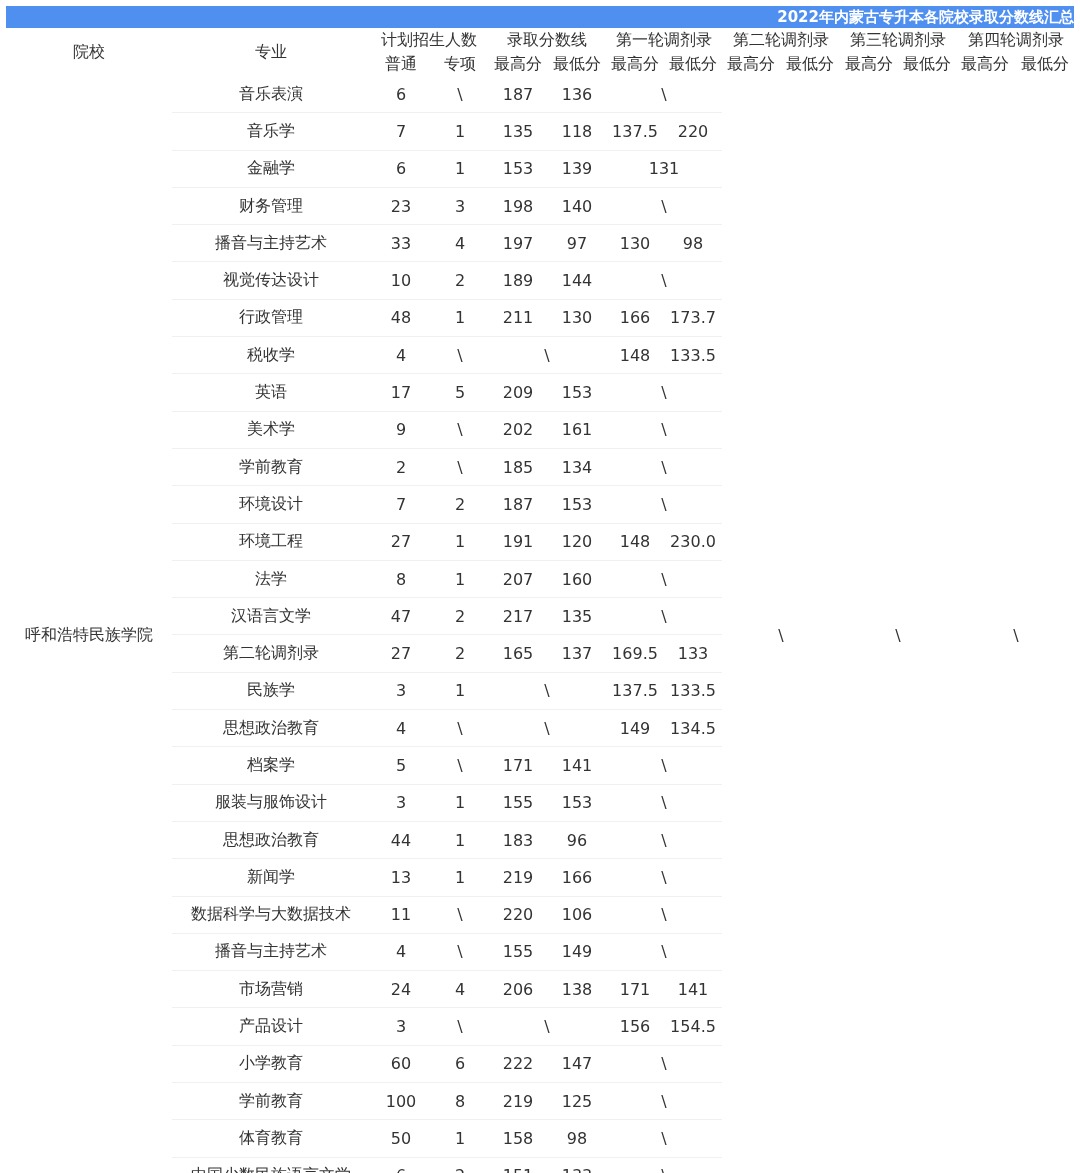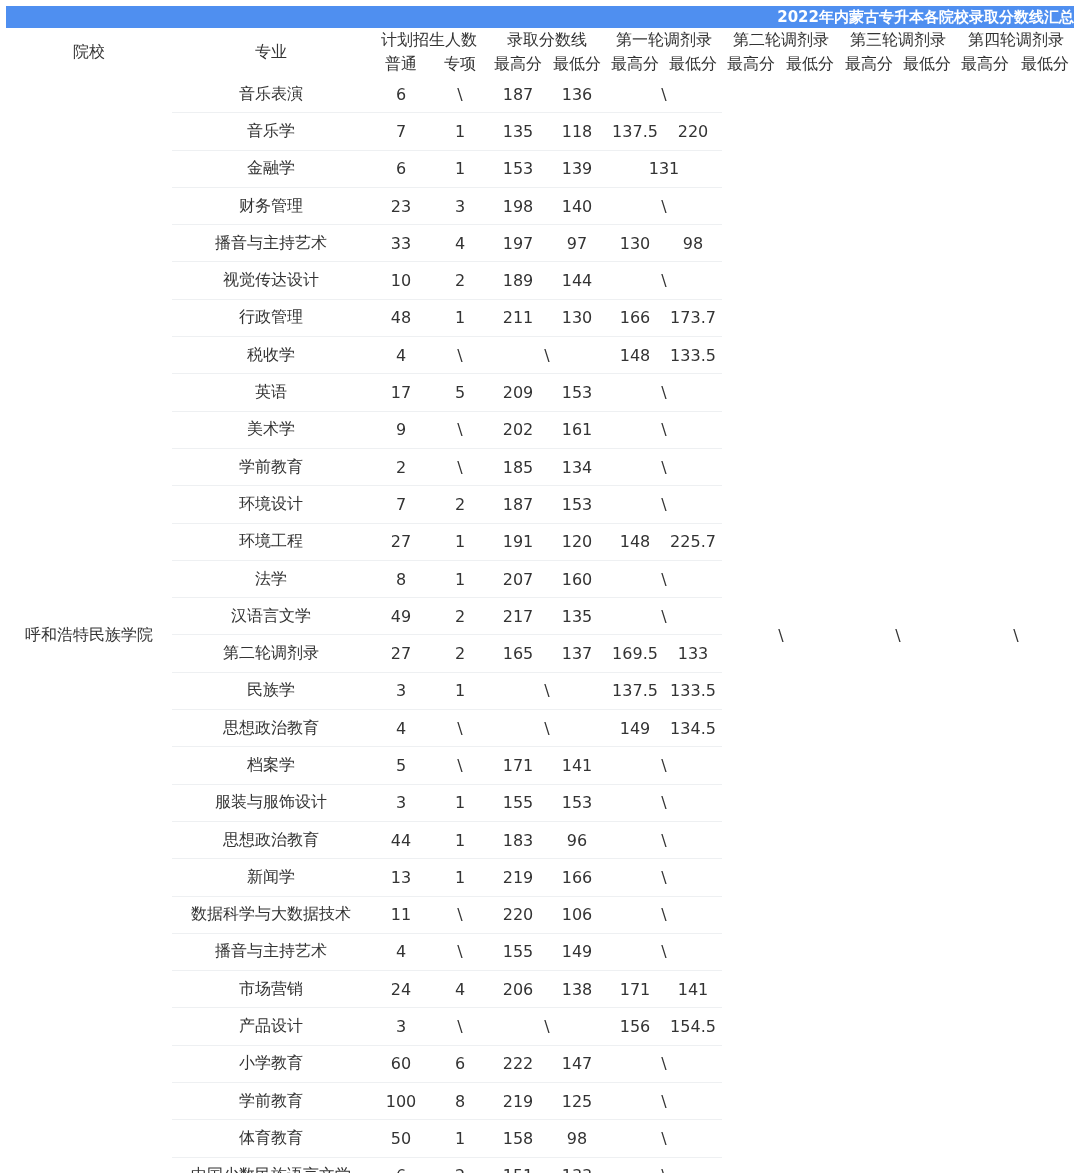--- a/index.html
+++ b/index.html
@@ -166,33 +166,33 @@
           <td class="num">153</td>
           <td class="num" colspan="2">\</td>
         </tr>
         <tr>
           <td class="major">环境工程</td>
           <td class="num">27</td>
           <td class="num">1</td>
           <td class="num">191</td>
           <td class="num">120</td>
           <td class="num">148</td>
-          <td class="num">225.7</td>
+          <td class="num">230.0</td>
         </tr>
         <tr>
           <td class="major">法学</td>
           <td class="num">8</td>
           <td class="num">1</td>
           <td class="num">207</td>
           <td class="num">160</td>
           <td class="num" colspan="2">\</td>
         </tr>
         <tr>
           <td class="major">汉语言文学</td>
-          <td class="num">49</td>
+          <td class="num">47</td>
           <td class="num">2</td>
           <td class="num">217</td>
           <td class="num">135</td>
           <td class="num" colspan="2">\</td>
         </tr>
         <tr>
           <td class="major">第二轮调剂录</td>
           <td class="num">27</td>
           <td class="num">2</td>
           <td class="num">165</td>

